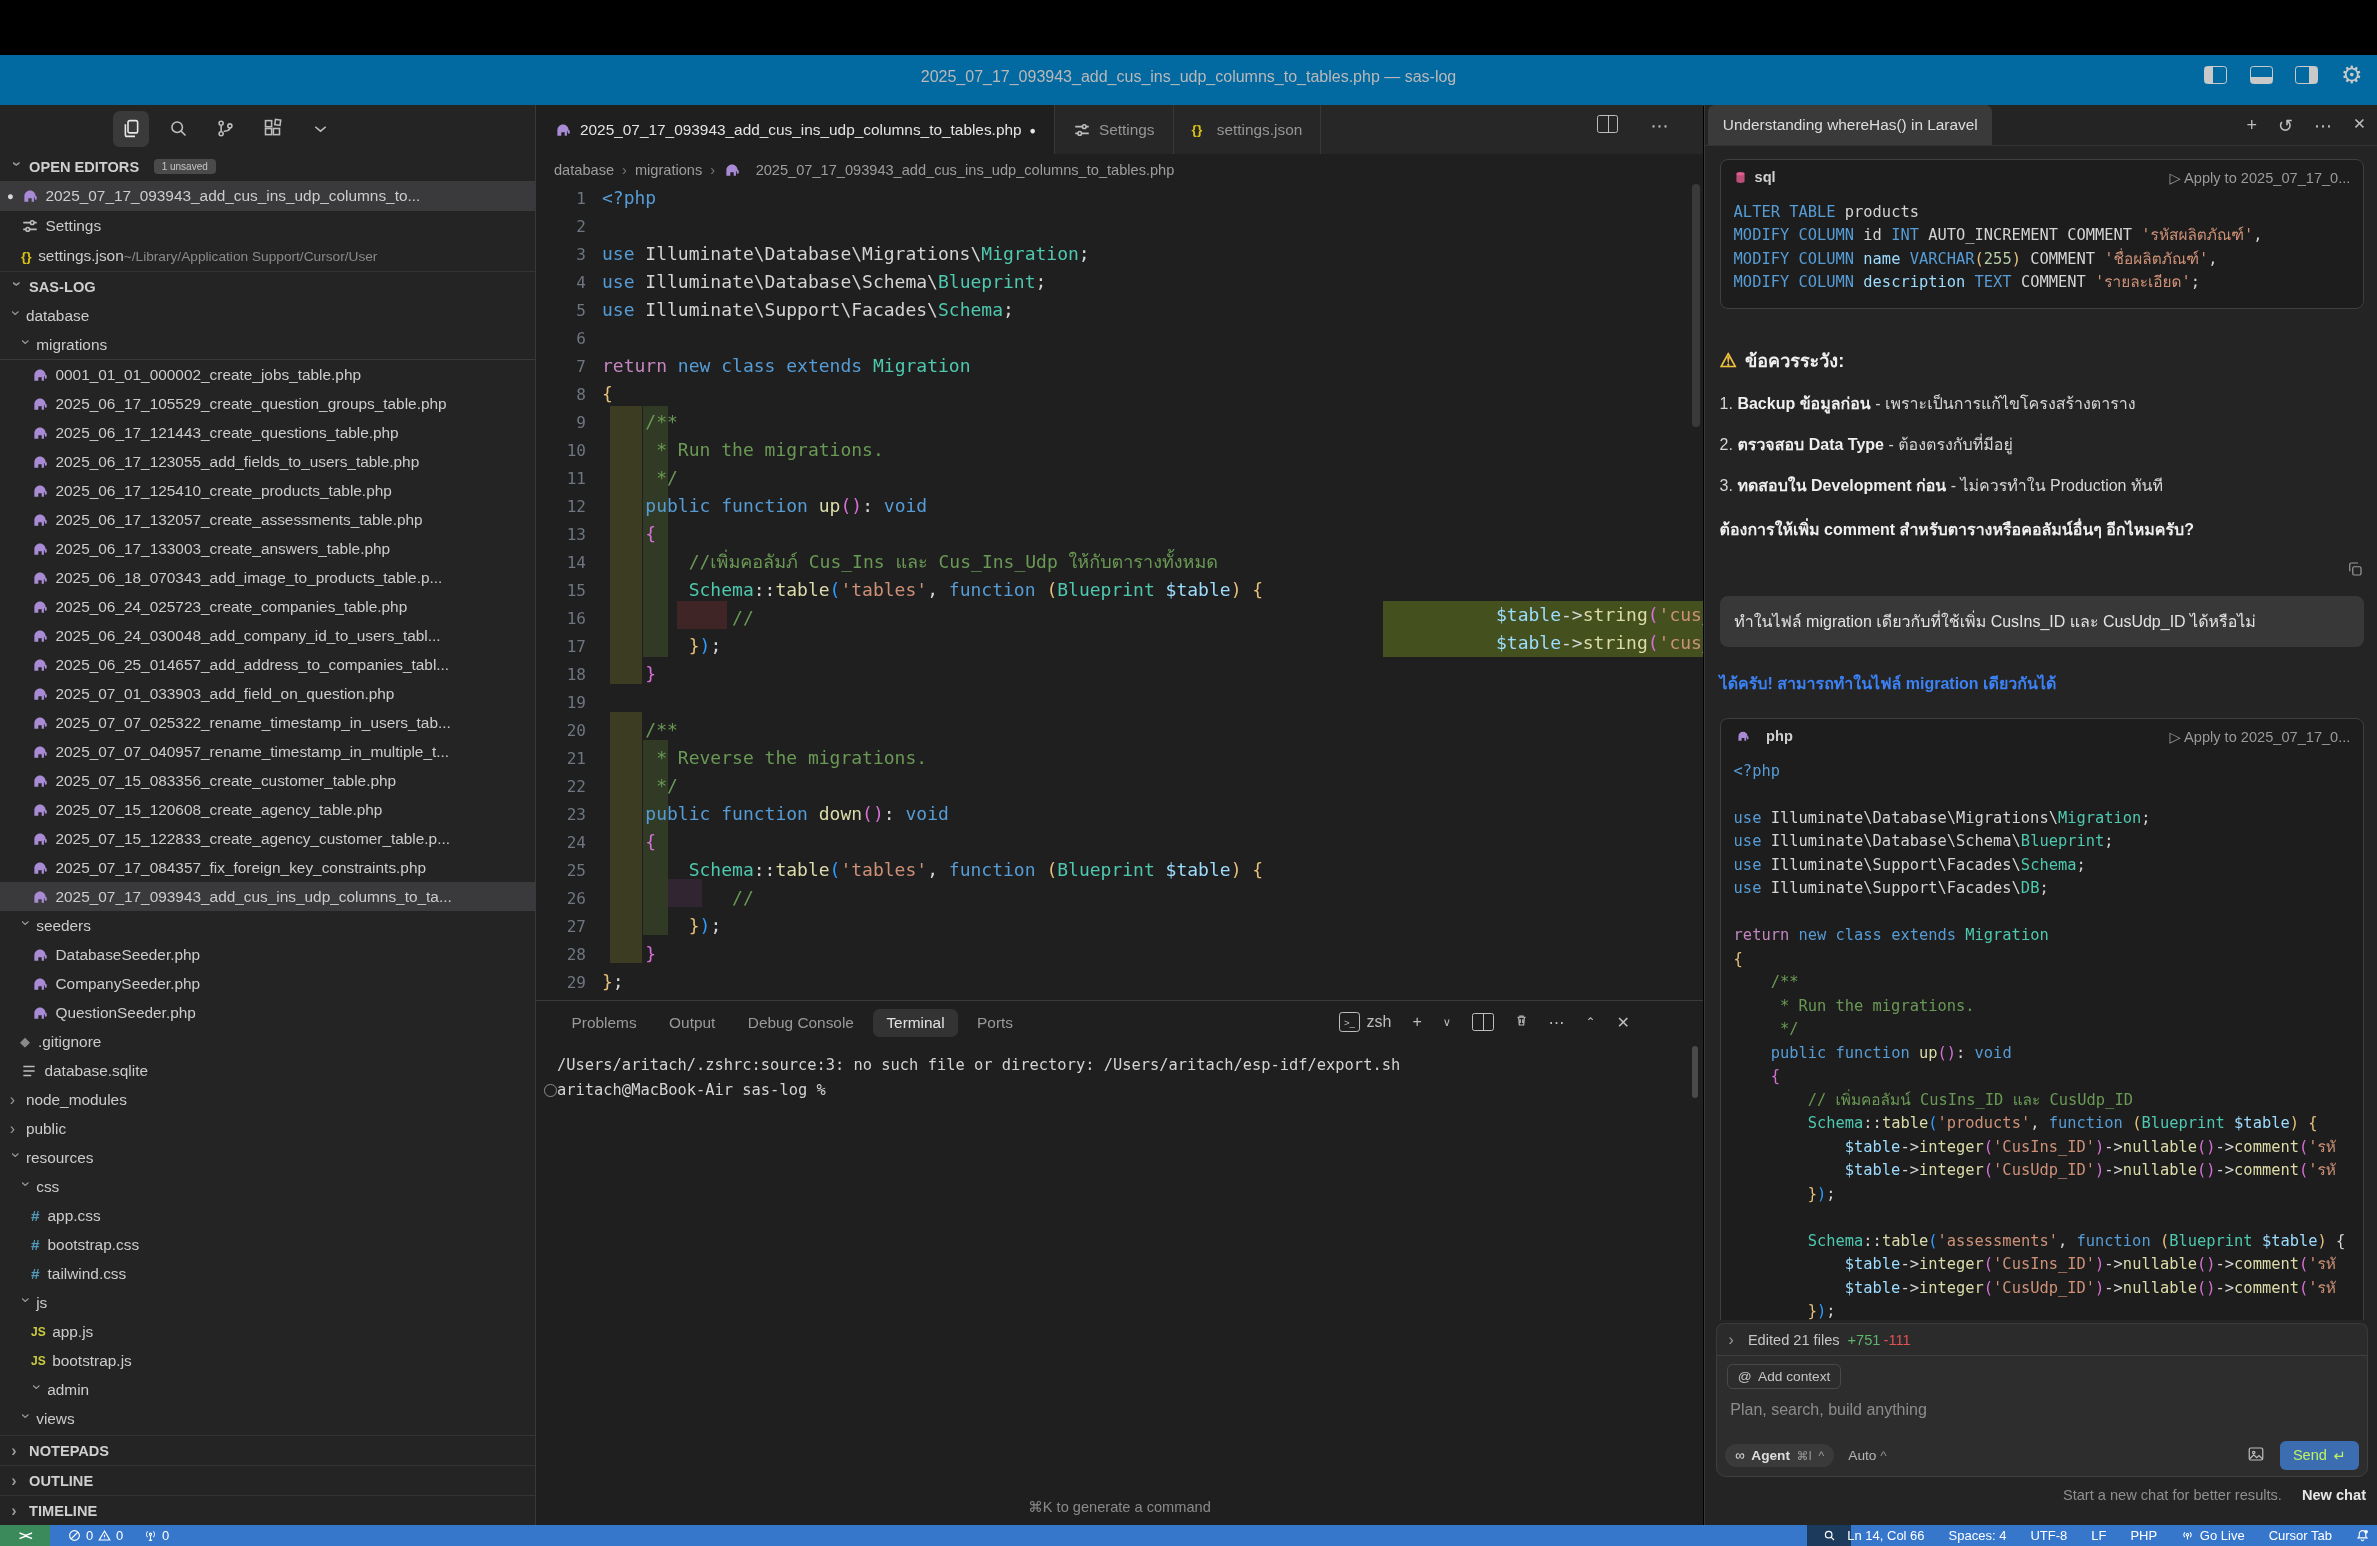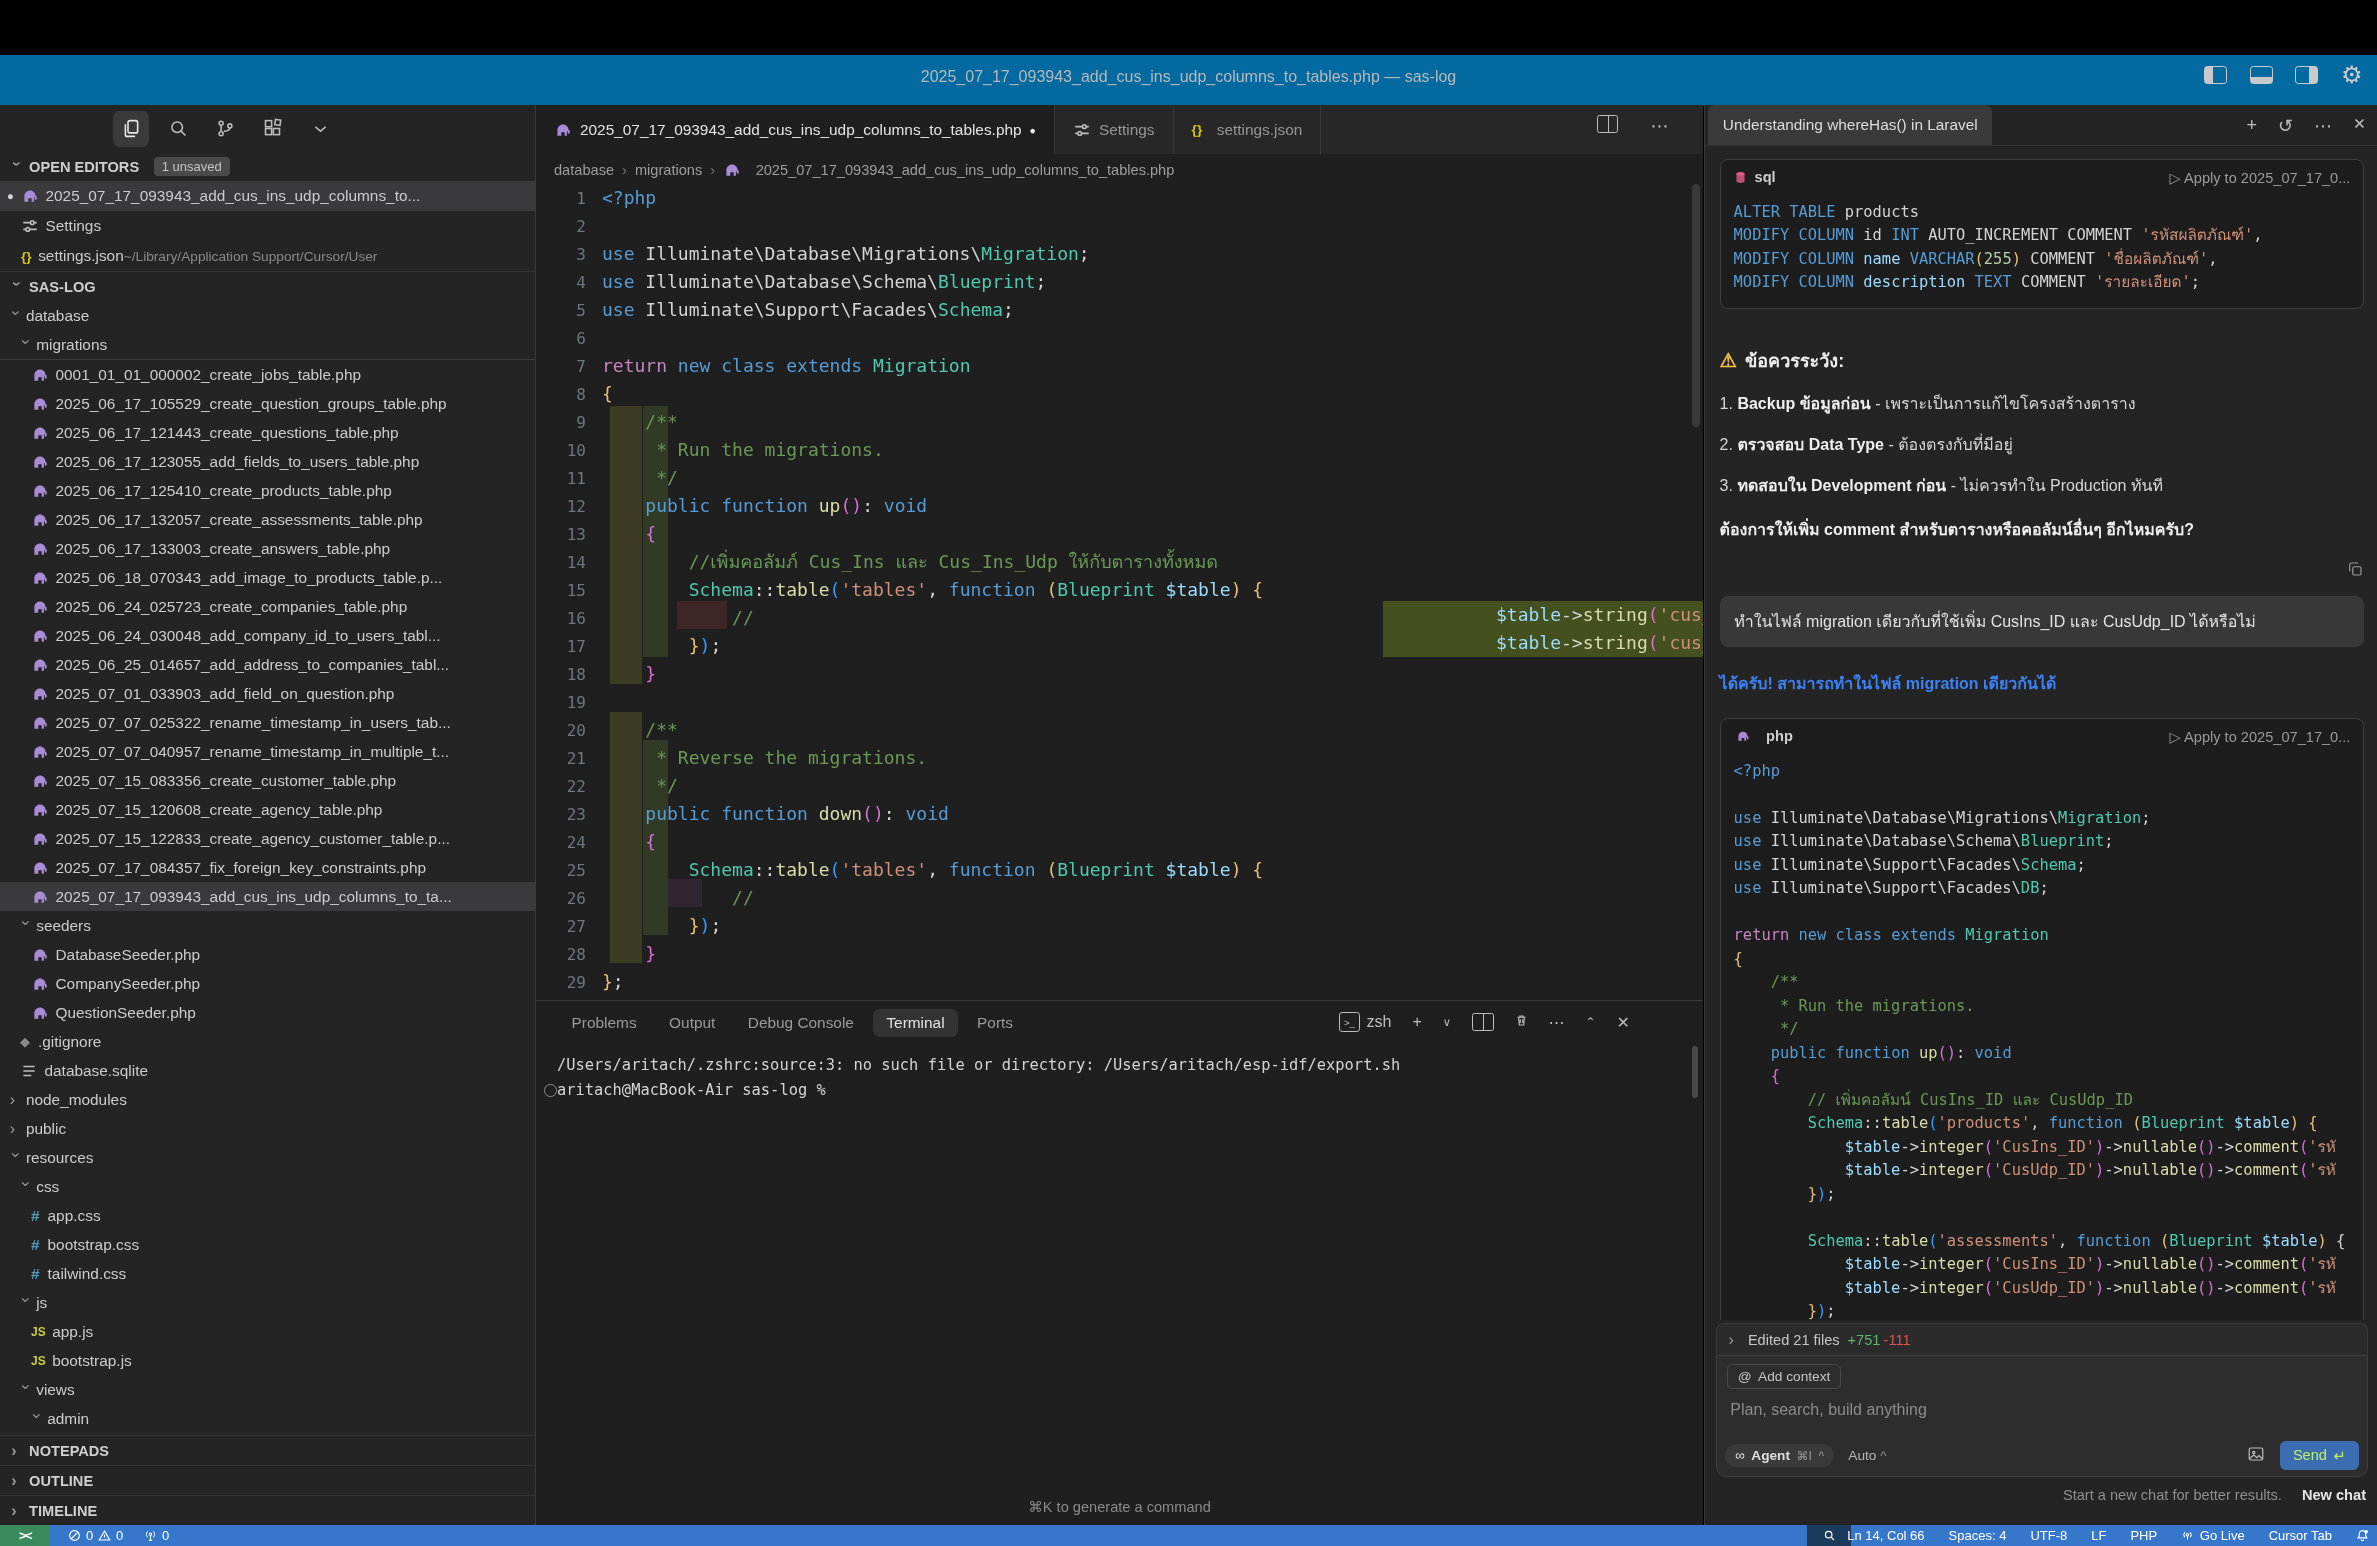--- a/index.html
+++ b/index.html
@@ -24,21 +24,21 @@
   #sidebar{position:absolute;left:0;top:105px;width:535px;bottom:21px;background:#242424;
            border-right:0.8px solid #393939;overflow:hidden;font-size:15.4px;}
   #acts{height:47px;display:flex;align-items:center;gap:11.3px;padding-left:113px;}
   .act{width:36px;height:36px;display:flex;align-items:center;justify-content:center;border-radius:6.5px;color:#bdbdbd;}
   .act.on{background:#3a3a3a;color:#e8e8e8;}
   .act svg{width:21px;height:21px;}
   .sechead{height:29px;display:flex;align-items:center;font-weight:bold;font-size:14.6px;color:#cfcfcf;
            padding-left:11.3px;gap:6.5px;border-top:0.8px solid #333;}
   .chev{display:inline-block;color:#9a9a9a;font-size:16px;transform:rotate(90deg);width:11.3px;}
   .chev.closed{transform:none;}
-  .badge{font-size:13px;font-weight:normal;color:#c5c5c5;background:#4a4a4a;border-radius:4px;
+  .badge{font-size:10px;font-weight:normal;color:#c5c5c5;background:#4a4a4a;border-radius:4px;
          padding:1.6px 8px;margin-left:8px;}
   .oe-row,.t-row{height:30px;display:flex;align-items:center;white-space:nowrap;overflow:hidden;}
   .t-row{height:29px;}
   .oe-row.sel,.t-row.sel{background:#3a3a3d;}
   .dot{width:21px;text-align:center;color:#d8d8d8;font-size:11.3px;}
   .fic{width:18px;height:18px;flex:0 0 18px;margin-right:6.5px;}
   .ic-braces{color:#d8c215;font-weight:bold;font-size:13.7px;margin-right:6.5px;}
   .ic-css{color:#519aba;font-weight:bold;font-size:15.4px;margin-right:8px;}
   .ic-js{color:#cbcb41;font-weight:bold;font-size:12px;margin-right:6.5px;}
   .ic-git{color:#8a8a8a;font-size:13px;margin-right:8px;}
@@ -488,30 +488,30 @@
         <span style="width:31px;flex:0 0 31px;"></span>
         <span class="ic-js">JS</span>
         <span>app.js</span>
       </div>
       <div class="t-row">
         <span style="width:31px;flex:0 0 31px;"></span>
         <span class="ic-js">JS</span>
         <span>bootstrap.js</span>
       </div>
       <div class="t-row">
+        <span style="width:31px;flex:0 0 31px;"></span>
+        <span class="chev ">›</span>
+        <span style="width:4.9px;"></span>
+        <span>admin</span>
+      </div>
+      <div class="t-row">
         <span style="width:20px;flex:0 0 20px;"></span>
         <span class="chev ">›</span>
         <span style="width:4.9px;"></span>
         <span>views</span>
-      </div>
-      <div class="t-row">
-        <span style="width:31px;flex:0 0 31px;"></span>
-        <span class="chev ">›</span>
-        <span style="width:4.9px;"></span>
-        <span>admin</span>
       </div>
     </div>
   <div id="side-bottom">
       <div class="sechead">
         <span class="chev closed">›</span>
         <span>NOTEPADS</span>
       </div>
       <div class="sechead">
         <span class="chev closed">›</span>
         <span>OUTLINE</span>

